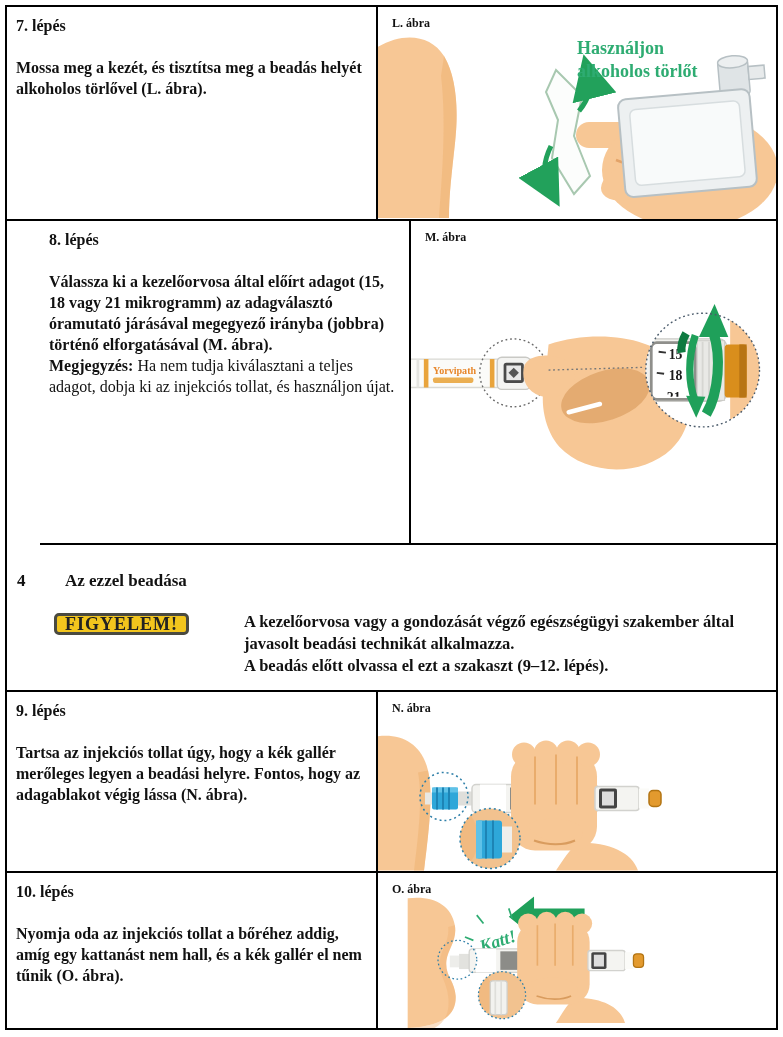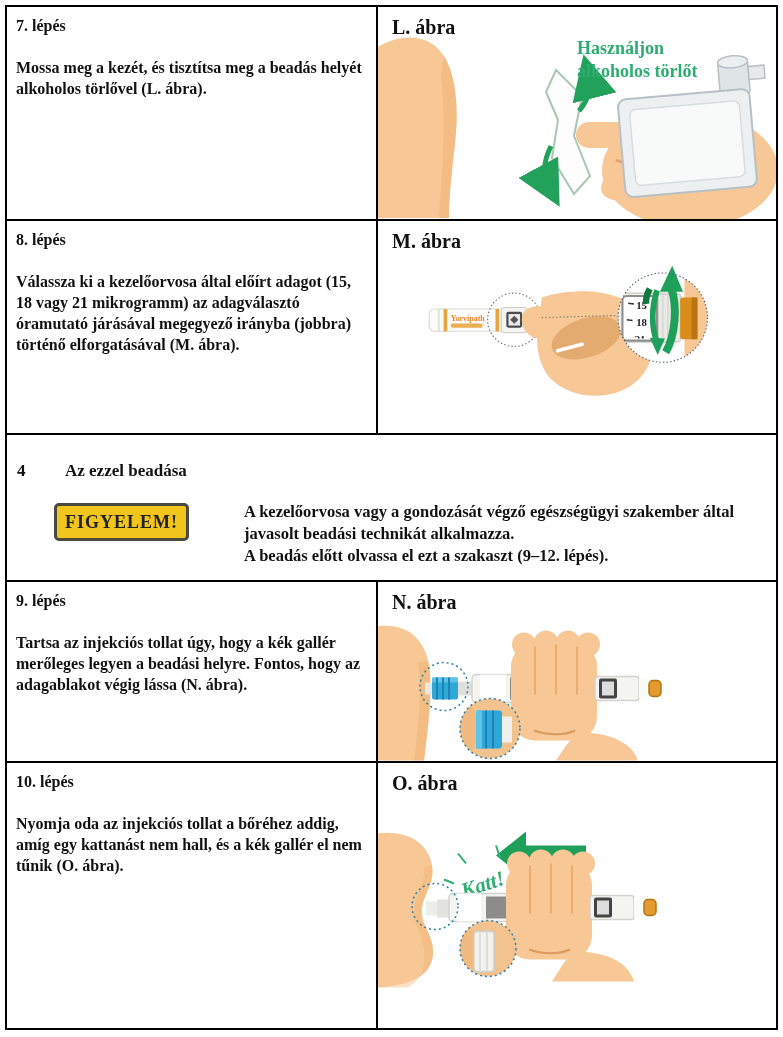--- a/index.html
+++ b/index.html
@@ -7,40 +7,40 @@
     position:relative; width:783px; height:1037px; background:#fff;
     font-family:"Liberation Serif","DejaVu Serif",serif; color:#111;
     overflow:hidden;
   }
   .doc-table {
     position:absolute; left:5px; top:5px; width:773px; height:1025px;
     border:2px solid #000; box-sizing:border-box; display:flex; flex-direction:column;
   }
   .row { display:flex; box-sizing:border-box; border-bottom:2px solid #000; }
   .row:last-child { border-bottom:none; flex:1; }
-  .r1 { height:214px; } .r2 { height:214px; } .r3 { height:147px; } .r4 { height:181px; }
+  .r1 { height:214px; } .r2 { height:324px;margin-left:33px; } .r3 { height:147px; } .r4 { height:181px; }
   .cell-text {
     width:371px; box-sizing:border-box; border-right:2px solid #000;
     padding:8px 10px 8px 9px; font-size:16px; line-height:21px;
   }
   .cell-fig { flex:1; position:relative; overflow:hidden; }
   .step-title { font-weight:bold; }
   .cell-text p { margin:0; }
   .mt { margin-top:21px !important;font-weight:bold; }
   .fig-label {
-    position:absolute; left:14px; top:9px; font-weight:bold; font-size:20px; z-index:5;
+    position:absolute; left:14px; top:9px; font-weight:bold; font-size:12px; z-index:5;
   }
   .fig-svg { position:absolute; left:0; top:0; width:100%; height:100%; }
   .svgtxt { font-family:"Liberation Serif","DejaVu Serif",serif; }
   
   .sec4 { position:relative; width:100%; }
   .sec4-head { position:absolute; left:10px; top:26px; font-weight:bold; font-size:17px; }
   .sec4-head .num { display:inline-block; width:48px; }
   .warn-box {
-    position:absolute; left:47px; top:68px; width:135px; height:38px;
+    position:absolute; left:47px; top:68px; width:135px; height:22px;
     background:#F2C51D; border:3px solid #4A4A40; border-radius:5px;
     display:flex; align-items:center; justify-content:center;
     font-weight:bold; font-size:18px; letter-spacing:1px; color:#222; box-sizing:border-box;
   }
   .warn-text {
     position:absolute; left:237px; top:66px; width:530px;
     font-weight:bold; font-size:16.5px; line-height:22px;
   }
 </style>
 </head>
@@ -91,20 +91,21 @@
             <rect x="254" y="97" width="110" height="76" rx="6" fill="#F8FAFA" stroke="#D7DDDF" stroke-width="1.5"></rect>
           </g>
         </svg>
       </div>
     </div>
 
     <div class="row r2">
       <div class="cell-text">
         <p class="step-title">8. lépés</p>
         <p class="mt"><span>Válassza ki a kezelőorvosa által előírt adagot </span><b>(15, 18 vagy 21 mikrogramm)</b><span> az adagválasztó óramutató járásával megegyező irányba (jobbra) történő elforgatásával (M. ábra).</span></p>
+        <p><b>Megjegyzés:</b><span> Ha nem tudja kiválasztani a teljes adagot, dobja ki az injekciós tollat, és használjon újat.</span></p>
       </div>
       <div class="cell-fig">
         <div class="fig-label">M. ábra</div>
         <svg class="fig-svg" viewBox="0 0 398 294">
           <defs>
             <clipPath id="mclip">
                 <circle cx="318" cy="134" r="62"></circle>
               </clipPath>
             <clipPath id="mwin">
                 <rect x="265" y="107" width="42" height="56" rx="5"></rect>

